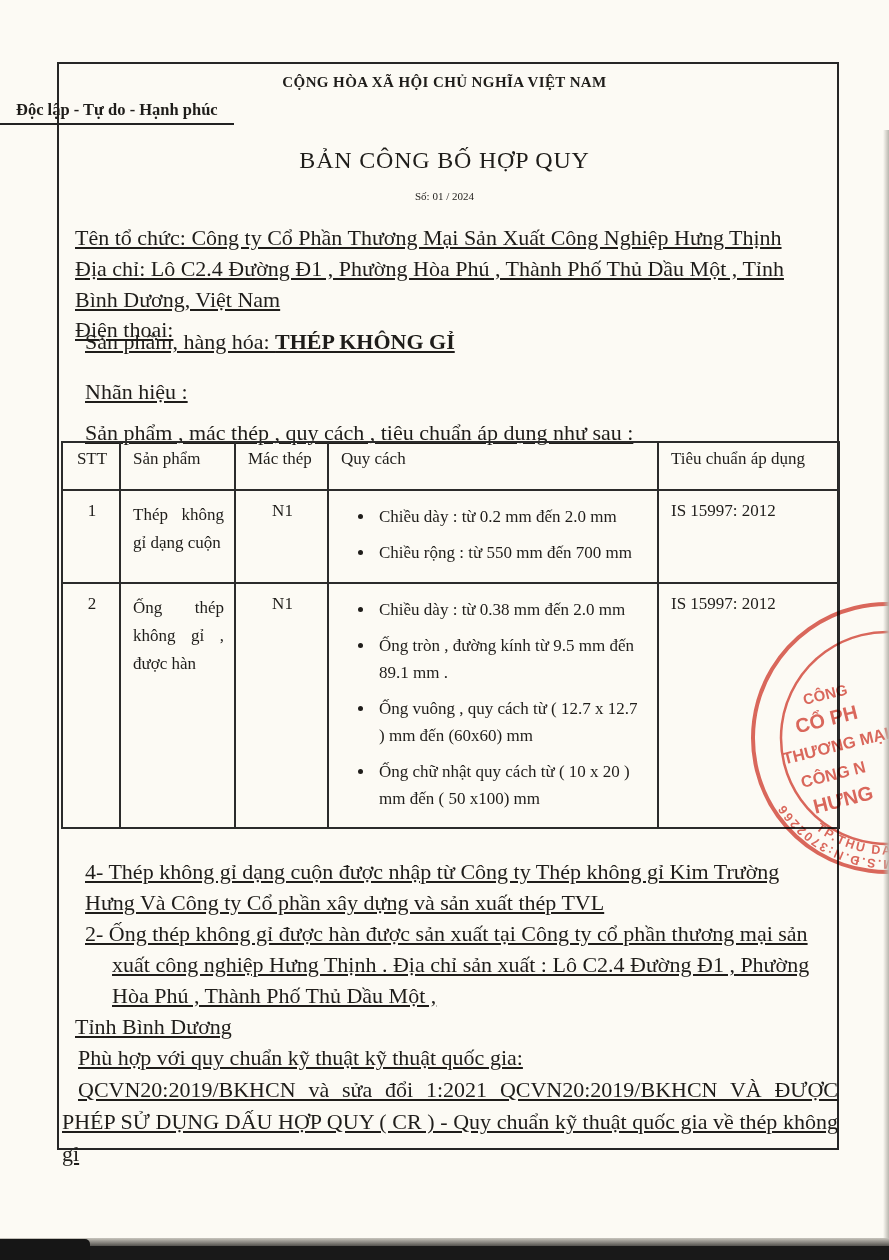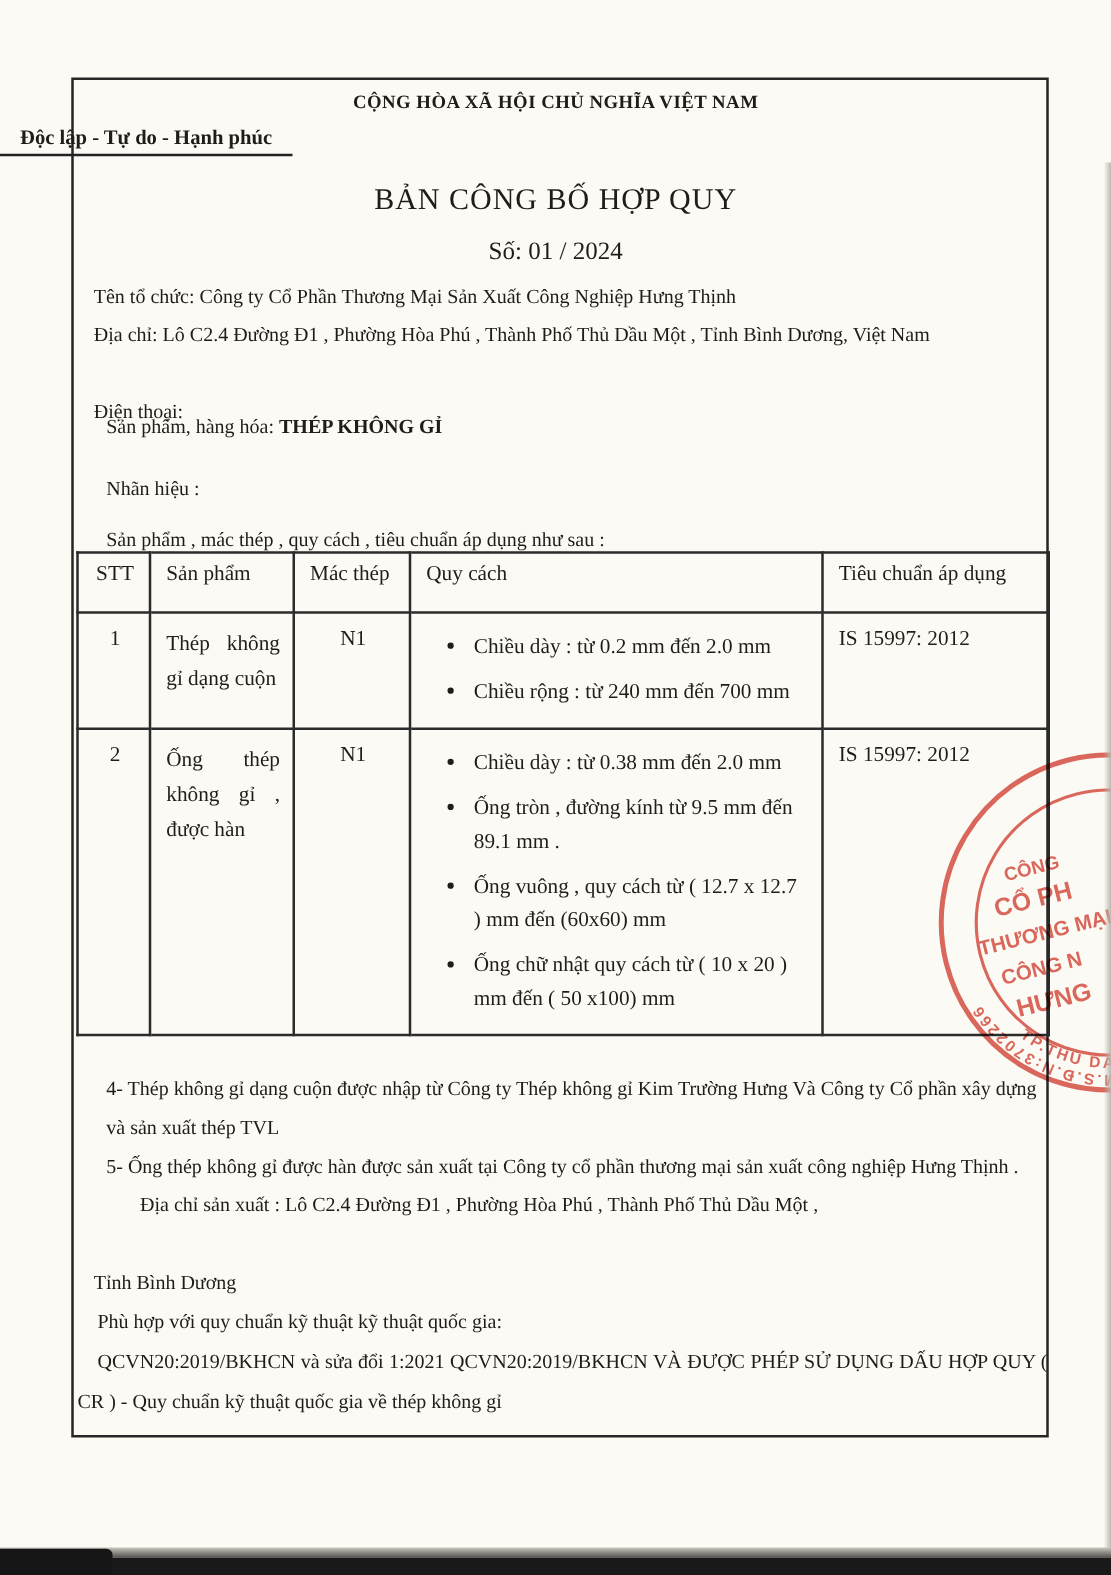--- a/index.html
+++ b/index.html
@@ -15,23 +15,23 @@
   
   .frame{
     left:57px;top:62px;width:778px;height:1084px;
     border:2px solid #262626;
   }
   
   .nat1{left:0;top:74px;width:889px;text-align:center;font-weight:bold;font-size:15px;letter-spacing:.4px;}
   .nat2{left:0;top:100px;width:889px;text-align:left;font-weight:bold;font-size:16.5px;}
   .nat2 span{display:inline-block;padding:0 16px 3px 16px;border-bottom:2px solid #222;}
   .title{left:0;top:147px;width:889px;text-align:center;font-weight:normal;font-size:24px;letter-spacing:.8px;}
-  .docnum{left:0;top:190px;width:889px;text-align:center;font-size:20px;}
+  .docnum{left:0;top:190px;width:889px;text-align:center;font-size:11px;}
   
-  .p{font-size:16px;line-height:31px;}
+  .p{font-size:22px;line-height:31px;text-decoration:underline;}
   .p-org{left:75px;top:222px;width:752px;}
   .p-addr{left:75px;top:253px;width:748px;}
   .p-phone{left:75px;top:314px;width:500px;}
   .p-prod{left:85px;top:326px;width:720px;}
   .p-prod b{font-weight:bold;}
   .p-brand{left:85px;top:376px;width:500px;}
   .p-intro{left:85px;top:407px;width:740px;margin-top:10px;}
   
   .spec-table{
     left:61px;top:441px;width:777px;
@@ -124,21 +124,21 @@
     </tr>
   </thead>
   <tbody>
     <tr>
       <td class="c-stt">1</td>
       <td class="c-prod">Thép không gỉ dạng cuộn</td>
       <td class="c-grade">N1</td>
       <td class="c-spec">
         <ul>
           <li>Chiều dày : từ 0.2 mm đến 2.0 mm</li>
-          <li>Chiều rộng : từ 240 mm đến 700 mm</li>
+          <li>Chiều rộng : từ 550 mm đến 700 mm</li>
         </ul>
       </td>
       <td class="c-std">IS 15997: 2012</td>
     </tr>
     <tr>
       <td class="c-stt">2</td>
       <td class="c-prod">Ống thép không gỉ , được hàn</td>
       <td class="c-grade">N1</td>
       <td class="c-spec">
         <ul>
@@ -147,21 +147,21 @@
           <li>Ống vuông , quy cách từ ( 12.7 x 12.7 ) mm đến (60x60) mm</li>
           <li>Ống chữ nhật quy cách từ ( 10 x 20 ) mm đến ( 50 x100) mm</li>
         </ul>
       </td>
       <td class="c-std">IS 15997: 2012</td>
     </tr>
   </tbody>
 </table>
 
 <div class="abs p n1">4- Thép không gỉ dạng cuộn được nhập từ Công ty Thép không gỉ Kim Trường Hưng Và Công ty Cổ phần xây dựng và sản xuất thép TVL</div>
-<div class="abs p n2">5- Ống thép không gỉ được hàn được sản xuất tại Công ty cổ phần thương mại sản xuất công nghiệp Hưng Thịnh . Địa chỉ sản xuất : Lô C2.4 Đường Đ1 , Phường Hòa Phú , Thành Phố Thủ Dầu Một ,</div>
+<div class="abs p n2">2- Ống thép không gỉ được hàn được sản xuất tại Công ty cổ phần thương mại sản xuất công nghiệp Hưng Thịnh . Địa chỉ sản xuất : Lô C2.4 Đường Đ1 , Phường Hòa Phú , Thành Phố Thủ Dầu Một ,</div>
 <div class="abs p prov">Tỉnh Bình Dương</div>
 <div class="abs p conf-intro">Phù hợp với quy chuẩn kỹ thuật kỹ thuật quốc gia:</div>
 <div class="abs p conf-body">QCVN20:2019/BKHCN  và  sửa  đổi  1:2021  QCVN20:2019/BKHCN  VÀ  ĐƯỢC PHÉP SỬ DỤNG DẤU HỢP QUY ( CR ) -  Quy chuẩn kỹ thuật quốc gia về thép không gỉ</div>
 
 <div class="abs stamp">
   <svg width="300" height="300" viewBox="0 0 300 300">
     <g fill="none" stroke="#d5483c">
       <circle cx="150" cy="150" r="134" stroke-width="4"></circle>
       <circle cx="150" cy="150" r="106" stroke-width="2.5"></circle>
     </g>

